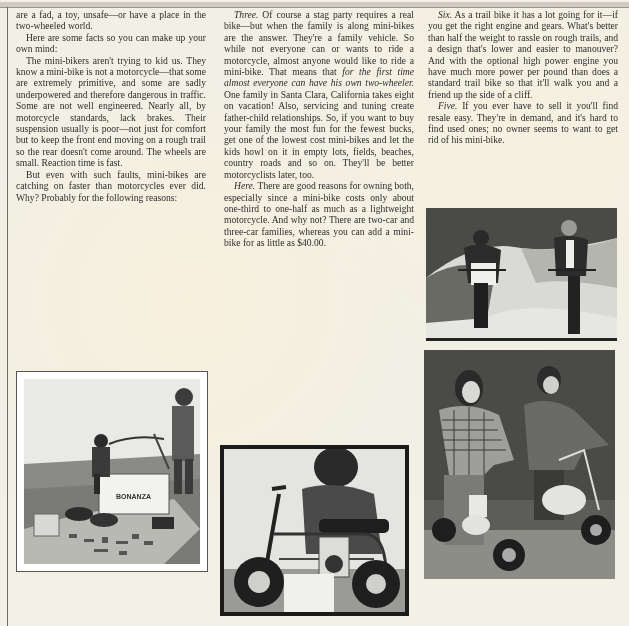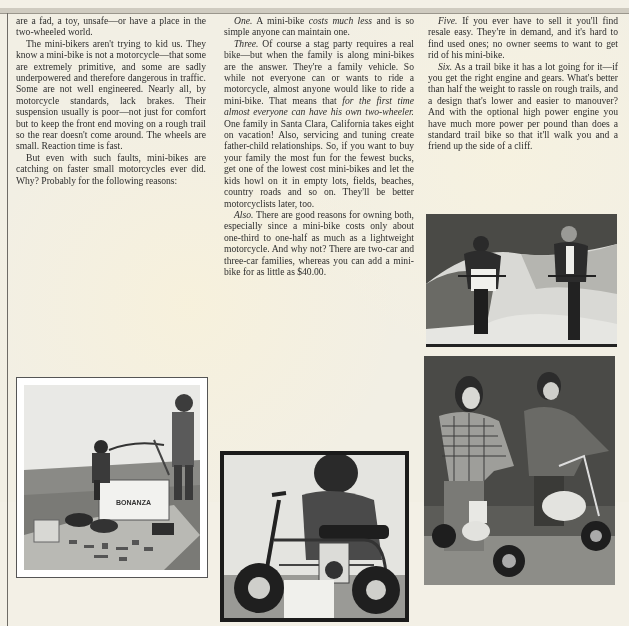--- a/index.html
+++ b/index.html
@@ -3,21 +3,21 @@
 <meta charset="utf-8">
 <style>
   html, body { margin:0; padding:0; }
   body {
     width:629px; height:626px; overflow:hidden; position:relative;
     background:#f3f0e6;
     font-family:"Liberation Serif","DejaVu Serif",serif;
     color:#2a2a2a;
   }
   .page {
-    position:absolute; left:0; top:8px; width:629px; height:494px;
+    position:absolute; left:0; top:2px; width:629px; height:494px;
     background:
       radial-gradient(circle at 30% 60%, rgba(250,242,215,0.6), transparent 40%),
       radial-gradient(circle at 80% 30%, rgba(250,244,220,0.5), transparent 35%),
       #f2efe4;
   }
   .top-rule { position:absolute; left:0; top:0; width:629px; height:5px; background:#cfcbc0; border-bottom:1px solid #9a968c; }
   .left-rule { position:absolute; left:7px; top:5px; width:1px; height:621px; background:#6f6c66; }
   .col {
     position:absolute; top:7px;
     font-size:9.6px; line-height:11.4px; text-align:justify;
@@ -41,31 +41,31 @@
 </style>
 </head>
 <body>
 
 <div class="page">
   <div class="top-rule"></div>
   <div class="left-rule"></div>
 
   <div class="col col1">
       <p class="noindent"><span>are a fad, a toy, unsafe—or have a place in the two-wheeled world.</span></p>
+      <p><span>Here are some facts so you can make up your own mind:</span></p>
       <p><span>The mini-bikers aren't trying to kid us. They know a mini-bike is not a motorcycle—that some are extremely primitive, and some are sadly underpowered and therefore dangerous in traffic. Some are not well engineered. Nearly all, by motorcycle standards, lack brakes. Their suspension usually is poor—not just for comfort but to keep the front end moving on a rough trail so the rear doesn't come around. The wheels are small. Reaction time is fast.</span></p>
-      <p><span>But even with such faults, mini-bikes are catching on faster small motorcycles ever did. Why? Probably for the following reasons:</span></p>
+      <p><span>But even with such faults, mini-bikes are catching on faster than motorcycles ever did. Why? Probably for the following reasons:</span></p>
     </div>
   <div class="col col2">
-      <p><em>One.</em><span> A mini-bike </span><em>costs much less</em><span> and is so simple anyone can maintain one.</span></p>
       <p><em>Three.</em><span> Of course a stag party requires a real bike—but when the family is along mini-bikes are the answer. They're a family vehicle. So while not everyone can or wants to ride a motorcycle, almost anyone would like to ride a mini-bike. That means that </span><em>for the first time almost everyone can have his own two-wheeler.</em><span> One family in Santa Clara, California takes eight on vacation! Also, servicing and tuning create father-child relationships. So, if you want to buy your family the most fun for the fewest bucks, get one of the lowest cost mini-bikes and let the kids howl on it in empty lots, fields, beaches, country roads and so on. They'll be better motorcyclists later, too.</span></p>
-      <p><em>Also.</em><span> There are good reasons for owning both, especially since a mini-bike costs only about one-third to one-half as much as a lightweight motorcycle. And why not? There are two-car and three-car families, whereas you can add a mini-bike for as little as $40.00.</span></p>
+      <p><em>Here.</em><span> There are good reasons for owning both, especially since a mini-bike costs only about one-third to one-half as much as a lightweight motorcycle. And why not? There are two-car and three-car families, whereas you can add a mini-bike for as little as $40.00.</span></p>
     </div>
   <div class="col col3">
+      <p><em>Six.</em><span> As a trail bike it has a lot going for it—if you get the right engine and gears. What's better than half the weight to rassle on rough trails, and a design that's lower and easier to manouver? And with the optional high power engine you have much more power per pound than does a standard trail bike so that it'll walk you and a friend up the side of a cliff.</span></p>
       <p><em>Five.</em><span> If you ever have to sell it you'll find resale easy. They're in demand, and it's hard to find used ones; no owner seems to want to get rid of his mini-bike.</span></p>
-      <p><em>Six.</em><span> As a trail bike it has a lot going for it—if you get the right engine and gears. What's better than half the weight to rassle on rough trails, and a design that's lower and easier to manouver? And with the optional high power engine you have much more power per pound than does a standard trail bike so that it'll walk you and a friend up the side of a cliff.</span></p>
     </div>
 
   <div class="photo photo-kit">
     <div class="inner">
       <svg viewBox="0 0 176 185" preserveAspectRatio="none">
         <rect x="0" y="0" width="176" height="185" fill="#e9e9e6"></rect>
         <rect x="0" y="85" width="176" height="100" fill="#7a7a76"></rect>
         <polygon points="0,85 176,75 176,100 0,110" fill="#8a8a86"></polygon>
         <polygon points="55,135 150,120 176,150 140,185 0,185 0,150" fill="#b9b9b4"></polygon>
         <rect x="75" y="95" width="70" height="40" fill="#f2f2ef" stroke="#555" stroke-width="1"></rect>

